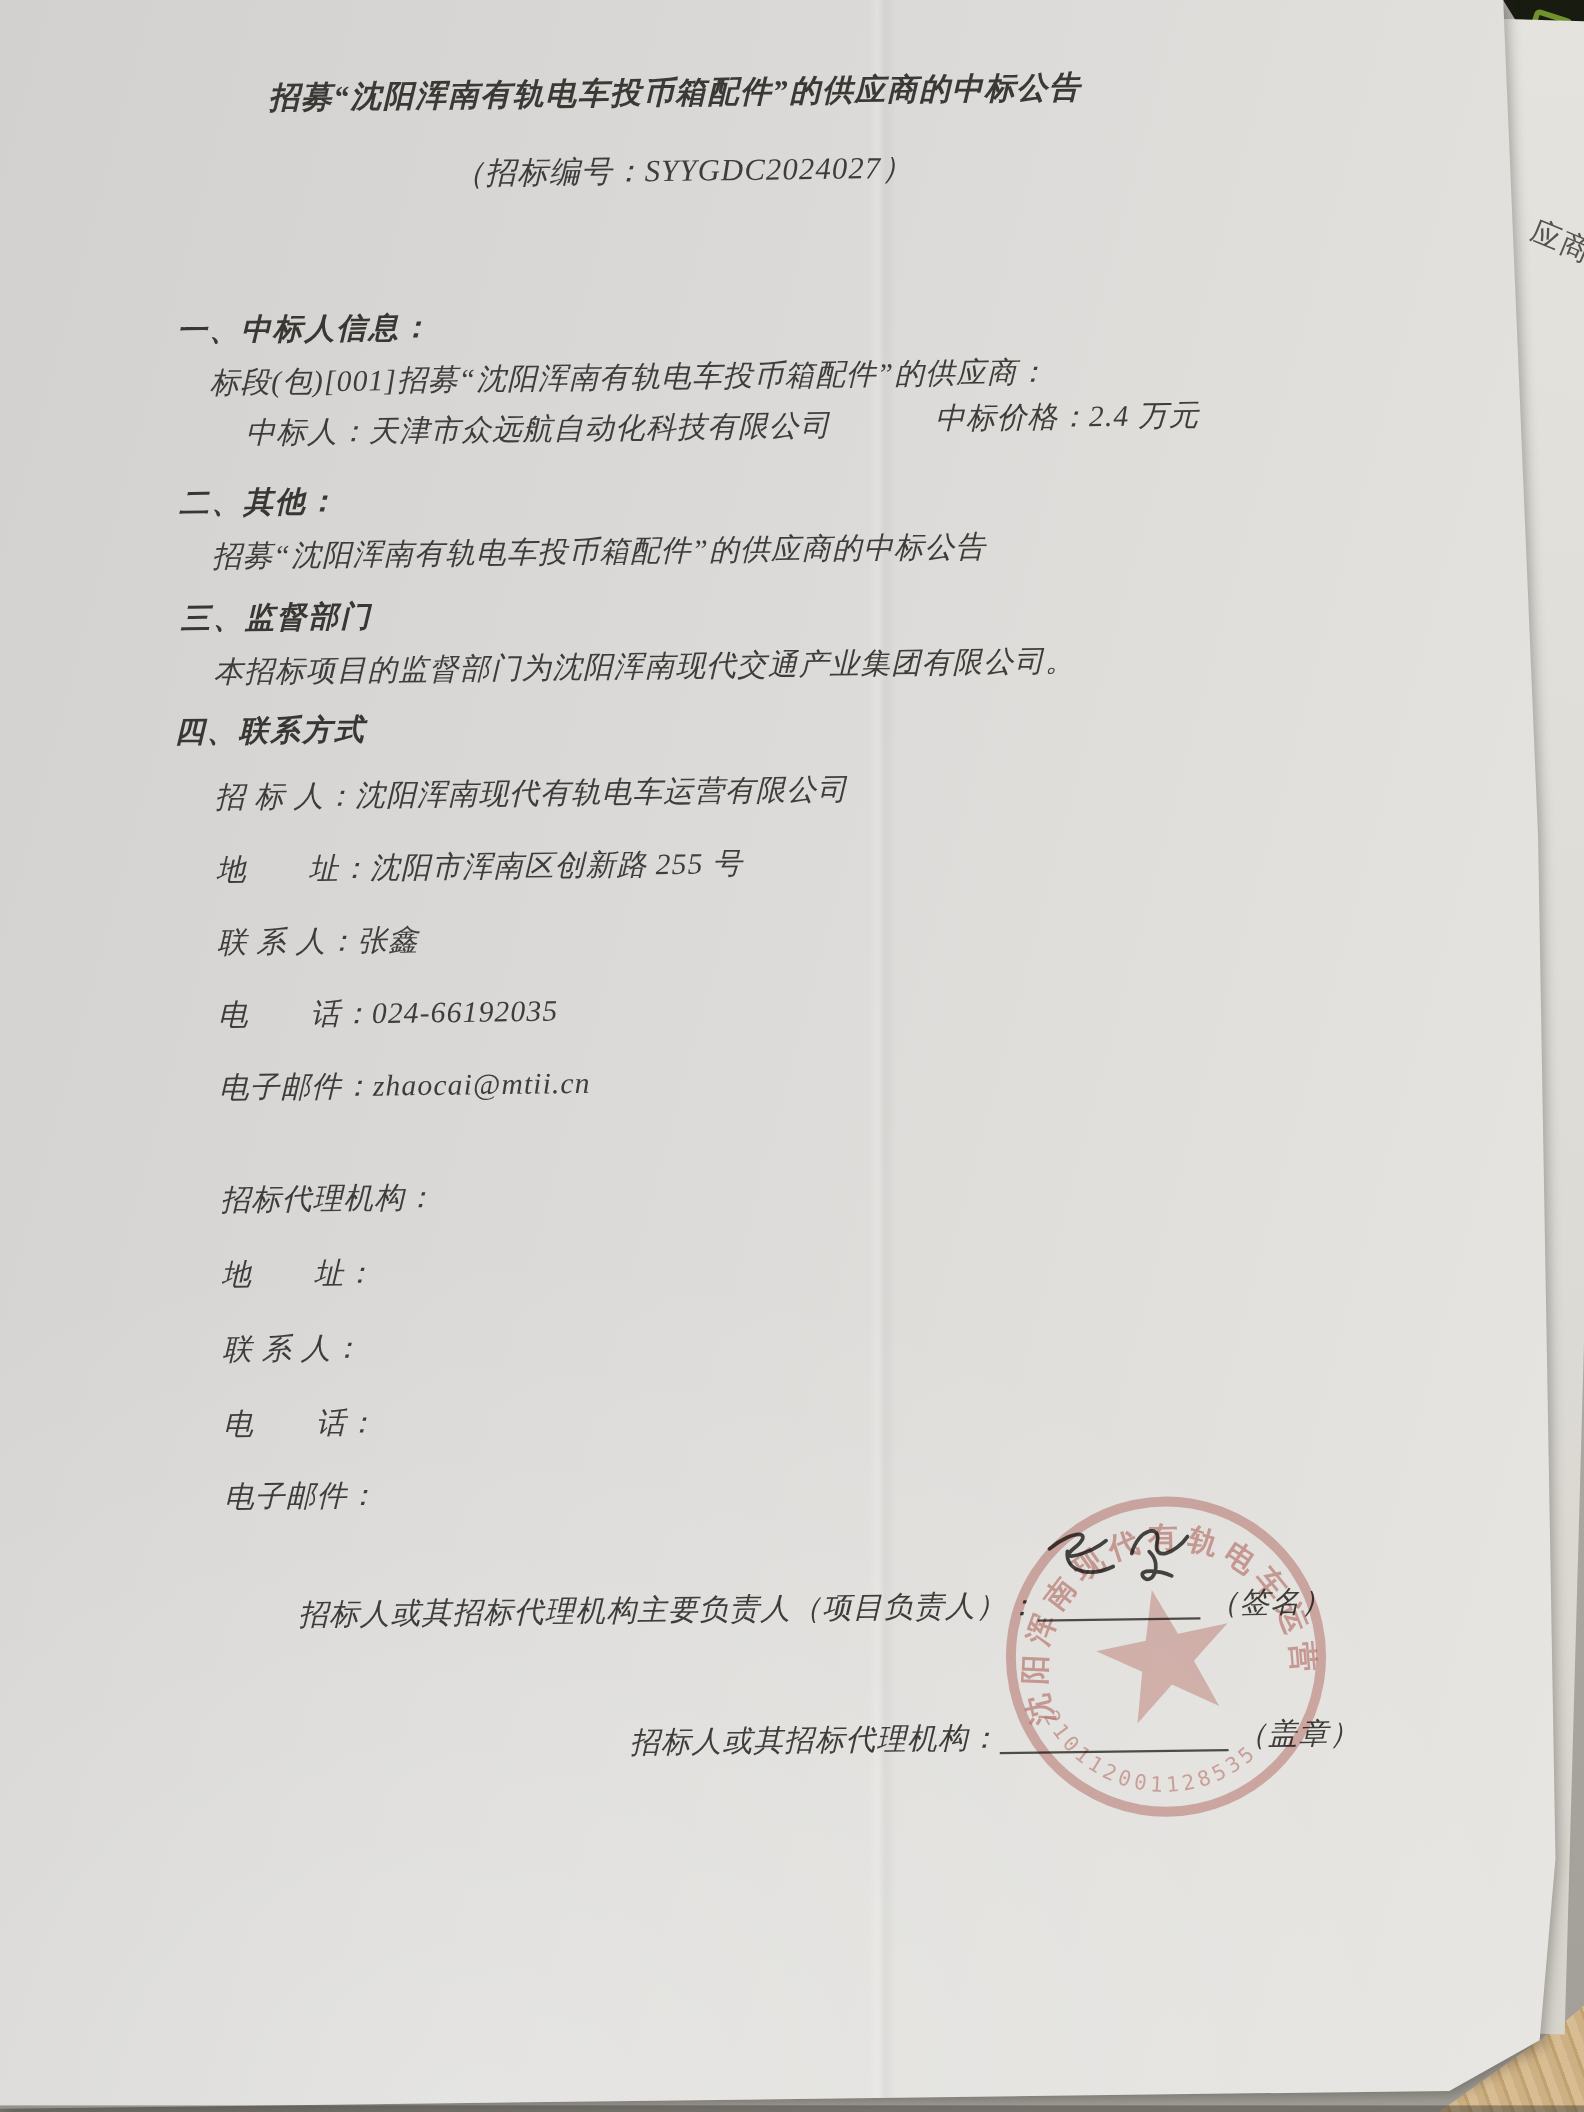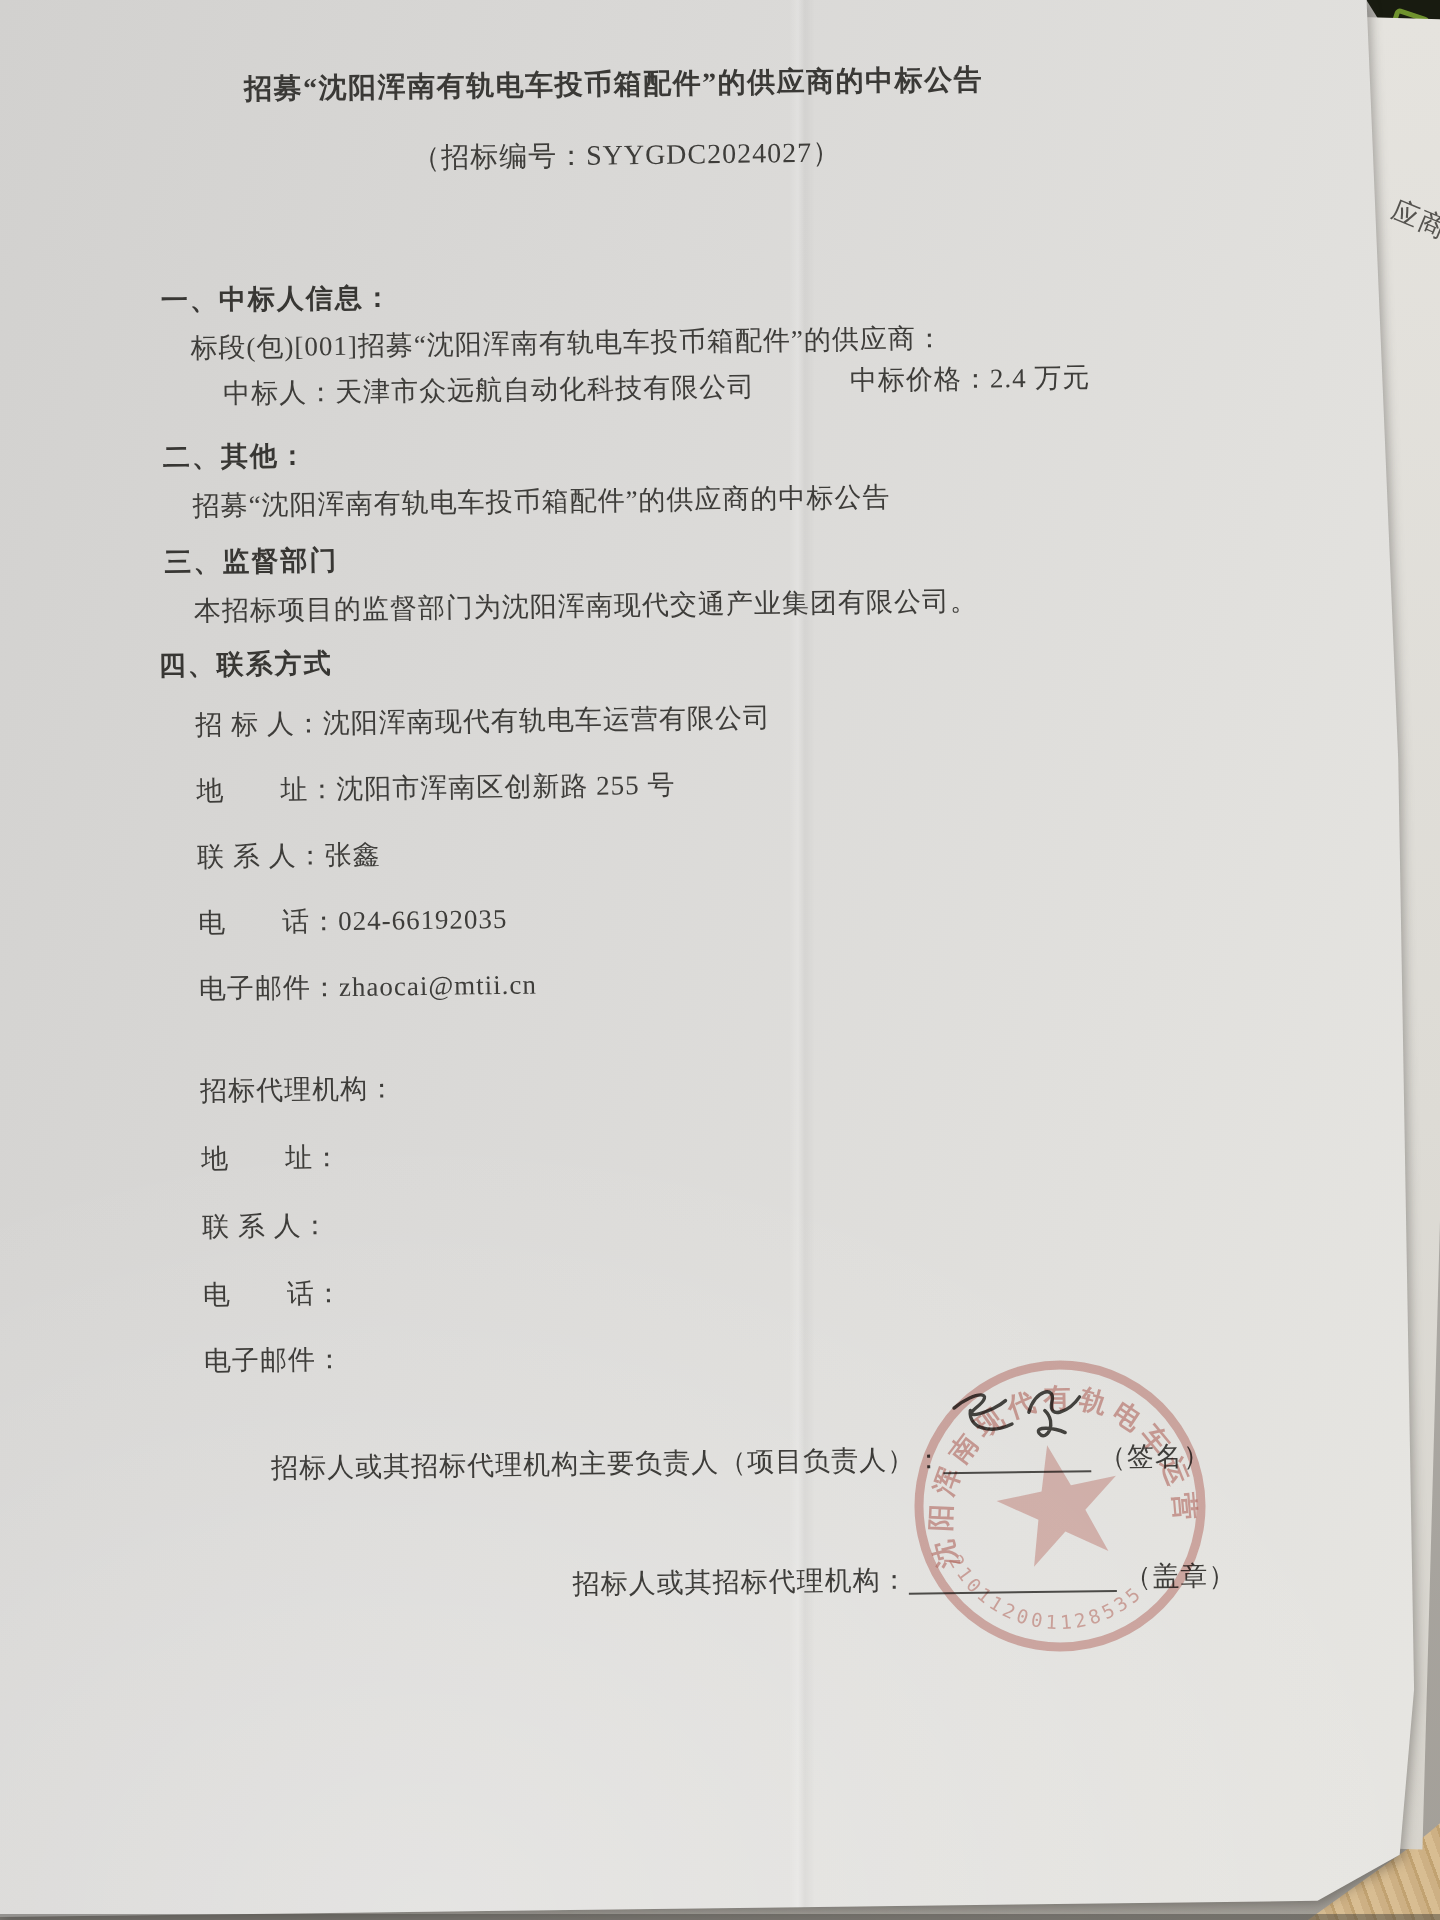--- a/index.html
+++ b/index.html
@@ -21,21 +21,21 @@
       clip-path:polygon(100% 12%,100% 100%,12% 100%,86% 28%);}
 
   
   .under-sheet{position:absolute;left:1318px;top:18px;width:130px;height:1830px;
       background:linear-gradient(180deg,#e5e3de 0%,#dddbd5 60%,#d7d4cd 100%);
       transform:rotate(1.6deg);}
   .under-text{position:absolute;left:52px;top:188px;transform:rotate(21deg);
       font-size:27px;color:#55534f;letter-spacing:2px;white-space:nowrap;}
 
   
-  .sheet-wrap{position:absolute;inset:0;filter:drop-shadow(3px 4px 6px rgba(40,38,34,.35));}
+  .sheet-wrap{position:absolute;inset:0;filter:drop-shadow(3px 4px 6px rgba(40,38,34,.35));font-style:italic;}
   .sheet{position:absolute;inset:0;
      background:
        linear-gradient(90deg,transparent 54.8%,rgba(255,255,255,.18) 55.4%,rgba(0,0,0,.035) 55.9%,transparent 56.6%),
        radial-gradient(120% 70% at 30% 100%,rgba(255,255,255,.25) 0%,transparent 60%),
        linear-gradient(105deg,#d2d1cf 0%,#dad9d7 38%,#e1e0dd 72%,#e7e6e2 100%);
      clip-path:polygon(0 0,94.9% 0,97.1% 39.6%,98.2% 88%,97.2% 96.6%,91.5% 99%,0 99.85%);}
 
   
   .content{position:absolute;inset:0;transform:rotate(-0.75deg);transform-origin:8% 40%;
            color:#3e3d3a;font-size:27px;letter-spacing:1px;white-space:pre;}

